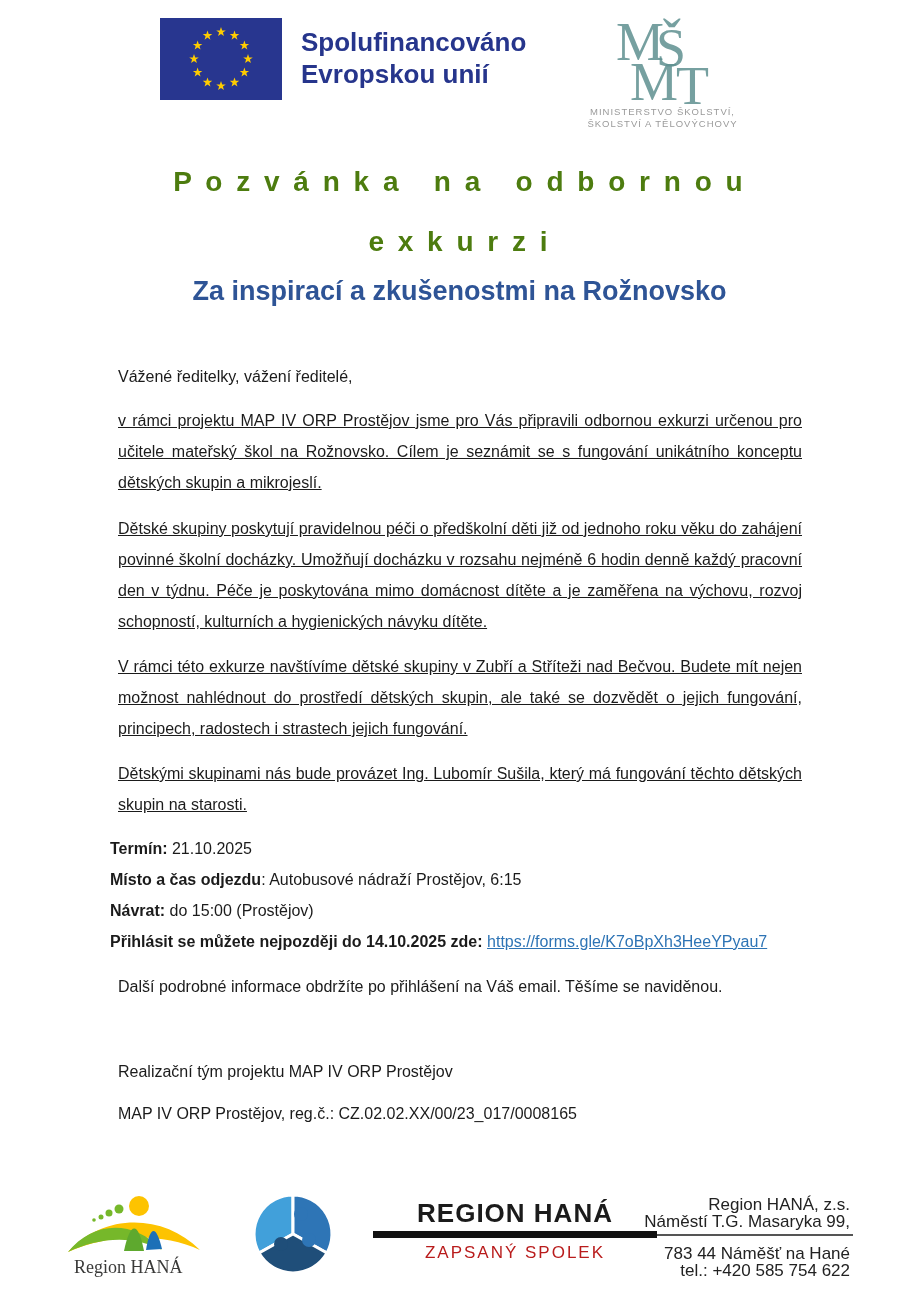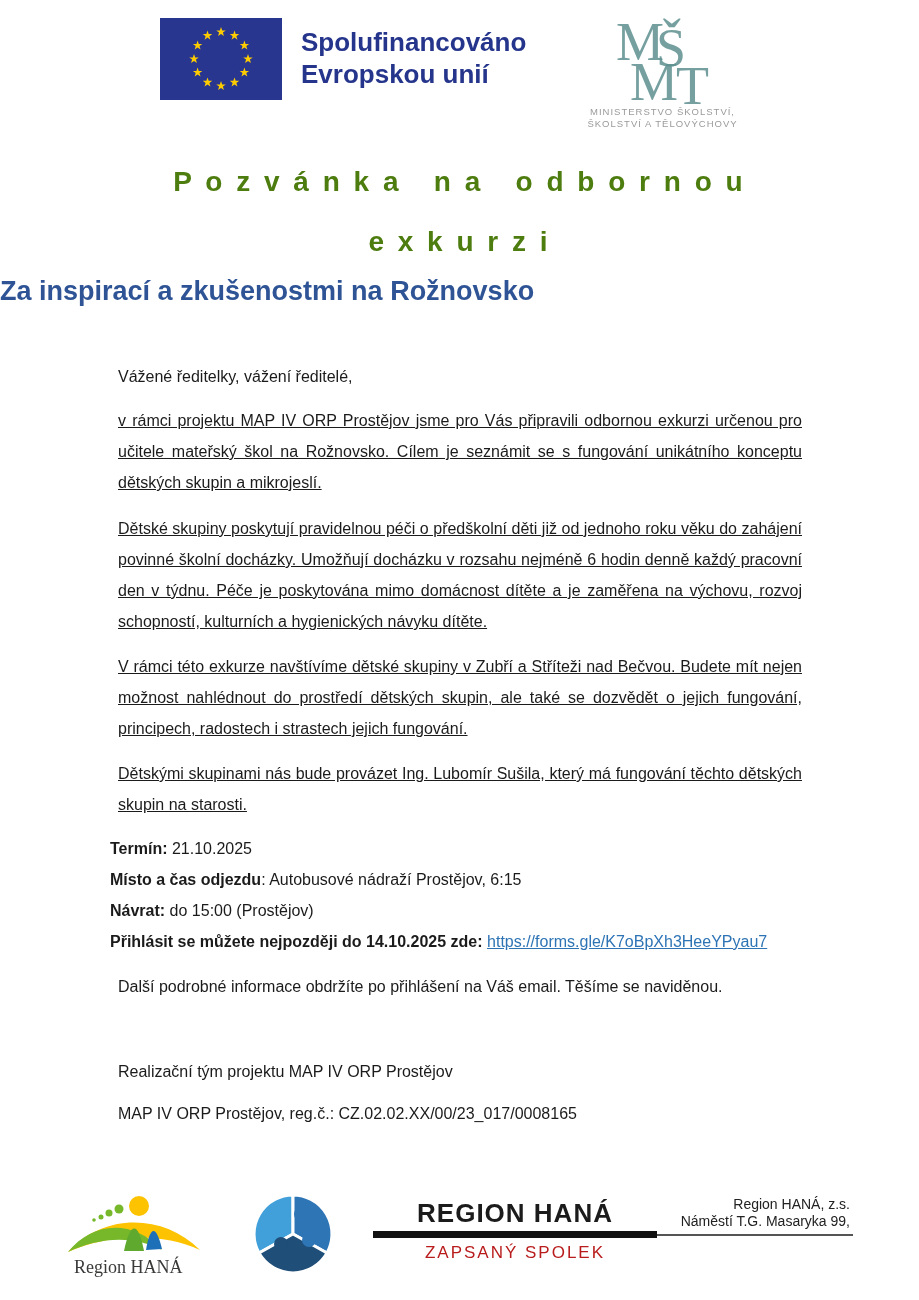--- a/index.html
+++ b/index.html
@@ -25,21 +25,21 @@
   }
   
   .title-line{
     position:absolute;left:0;width:919px;text-align:center;
     font-size:28px;font-weight:700;color:#4d7c0f;
     letter-spacing:3px;white-space:pre;
   }
   .title-1{top:166px;}
   .title-2{top:226px;}
   .subtitle{
-    position:absolute;left:0;top:276px;width:919px;text-align:left;
+    position:absolute;left:0;top:276px;width:919px;text-align:center;
     font-size:27px;font-weight:700;color:#2E5496;
   }
   
   .body-copy{
     position:absolute;left:110px;top:353px;width:700px;
     font-size:16px;line-height:31px;color:#1b1b1b;
   }
   .body-copy p{margin:8px;}
   .just{text-align:justify;text-decoration:underline;}
   .p-gap{margin-top:14px !important;}
@@ -56,21 +56,21 @@
   
   .footer-logo-left{position:absolute;left:62px;top:1194px;}
   .footer-puzzle{position:absolute;left:252px;top:1192px;}
   .footer-org{position:absolute;left:373px;top:1198px;width:284px;text-align:center;}
   .footer-org-name{font-size:26px;font-weight:700;color:#1b1b1b;letter-spacing:1px;}
   .footer-thick-line{position:absolute;left:373px;top:1231px;width:284px;height:7px;background:#111;}
   .footer-thin-line{position:absolute;left:657px;top:1234px;width:196px;height:2px;background:#555;}
   .footer-org-type{margin-top:14px;font-size:17px;letter-spacing:2px;color:#b91c1c;}
   .footer-address{
     position:absolute;right:69px;text-align:right;
-    font-size:14px;line-height:17px;color:#222;
+    font-size:17px;line-height:17px;color:#222;
   }
   .addr-top{top:1196px;}
   .addr-bottom{top:1245px;}
 </style>
 </head>
 <body>
 
 <div class="page">
 
   <span class="eu-flag">
@@ -176,14 +176,18 @@
     <div class="footer-org-name">REGION HANÁ</div>
     <div class="footer-org-type">ZAPSANÝ SPOLEK</div>
   </div>
   <div class="footer-thick-line"></div>
   <div class="footer-thin-line"></div>
 
   <div class="footer-address addr-top">
     <div>Region HANÁ, z.s.</div>
     <div>Náměstí T.G. Masaryka 99,</div>
   </div>
+  <div class="footer-address addr-bottom">
+    <div>783 44 Náměšť na Hané</div>
+    <div>tel.: +420 585 754 622</div>
+  </div>
 
 </div>
 
 </body></html>

